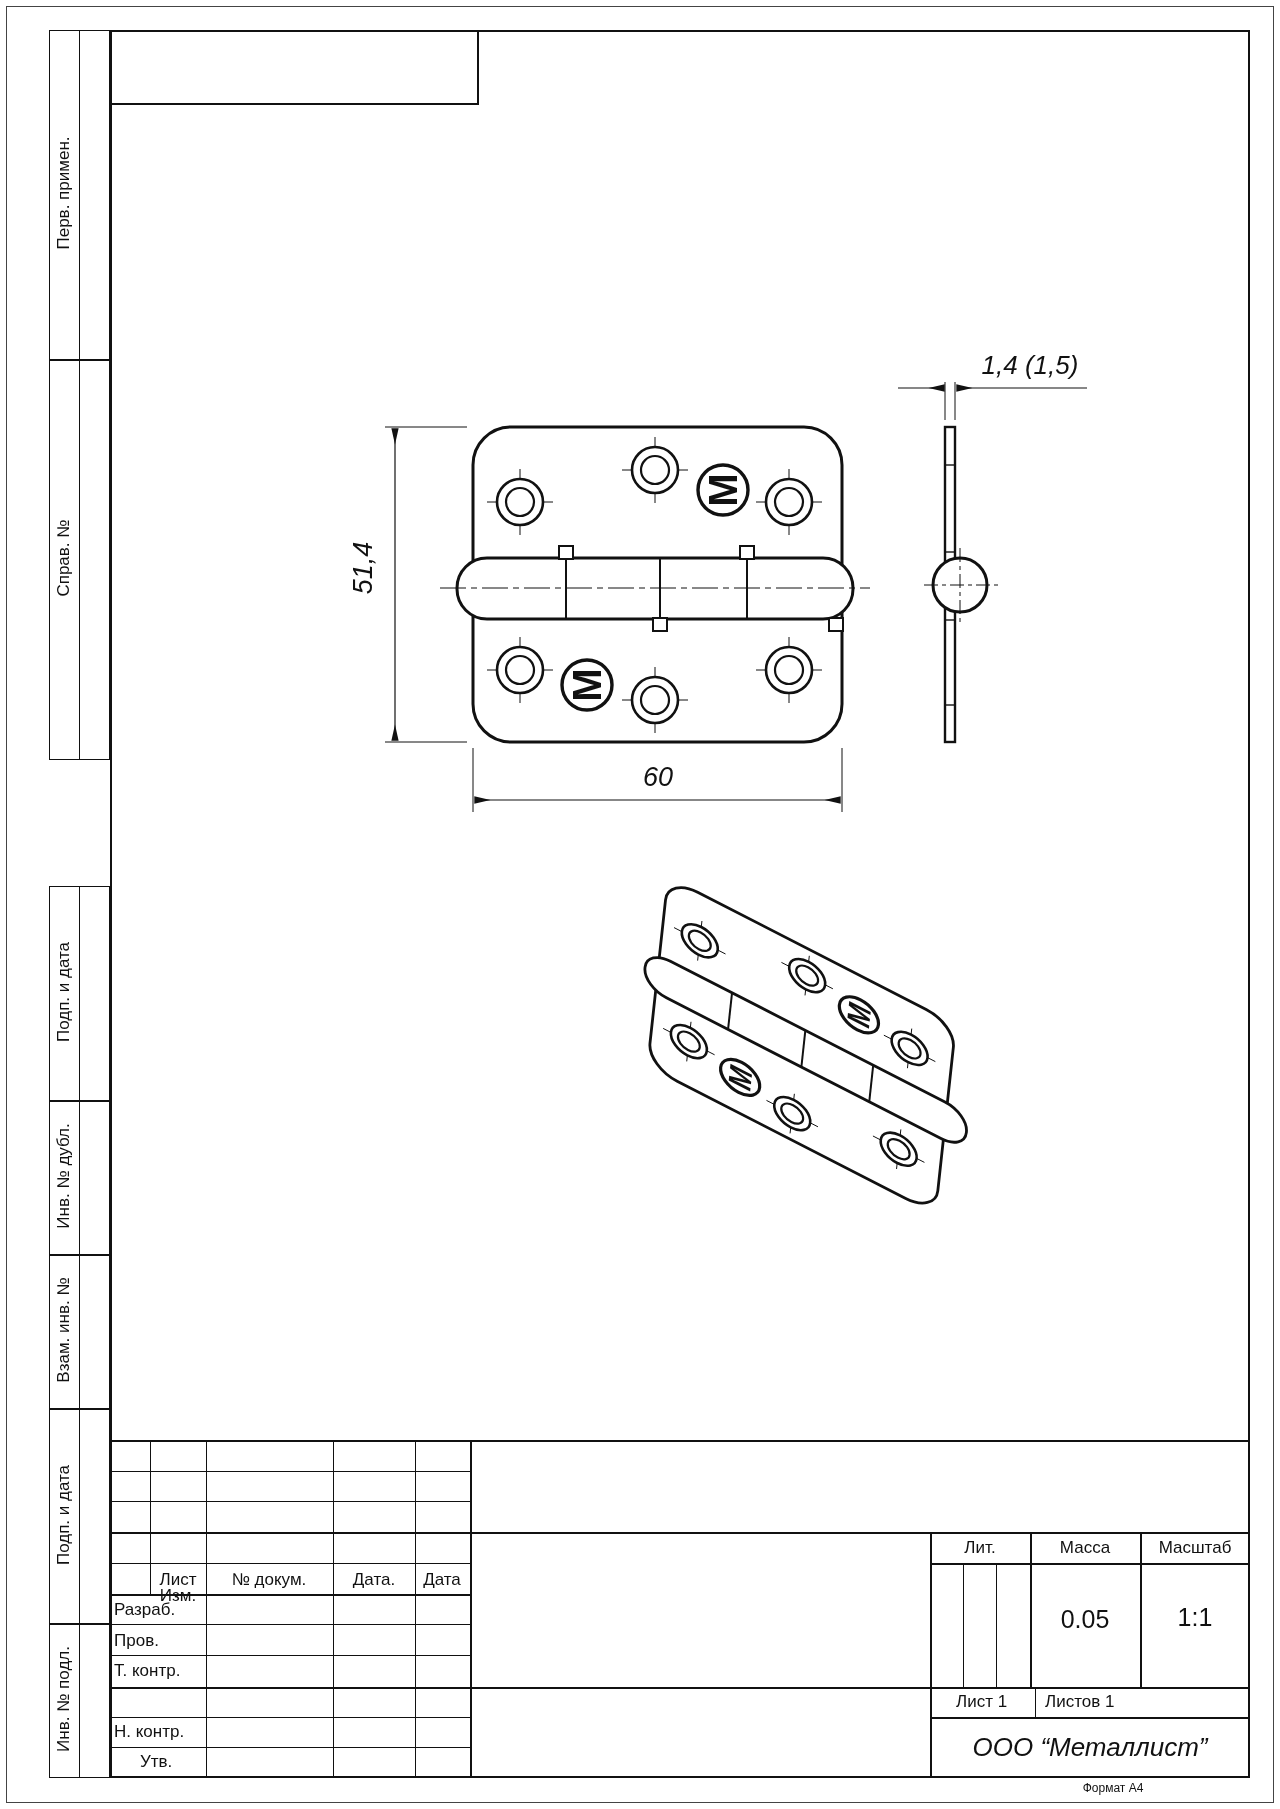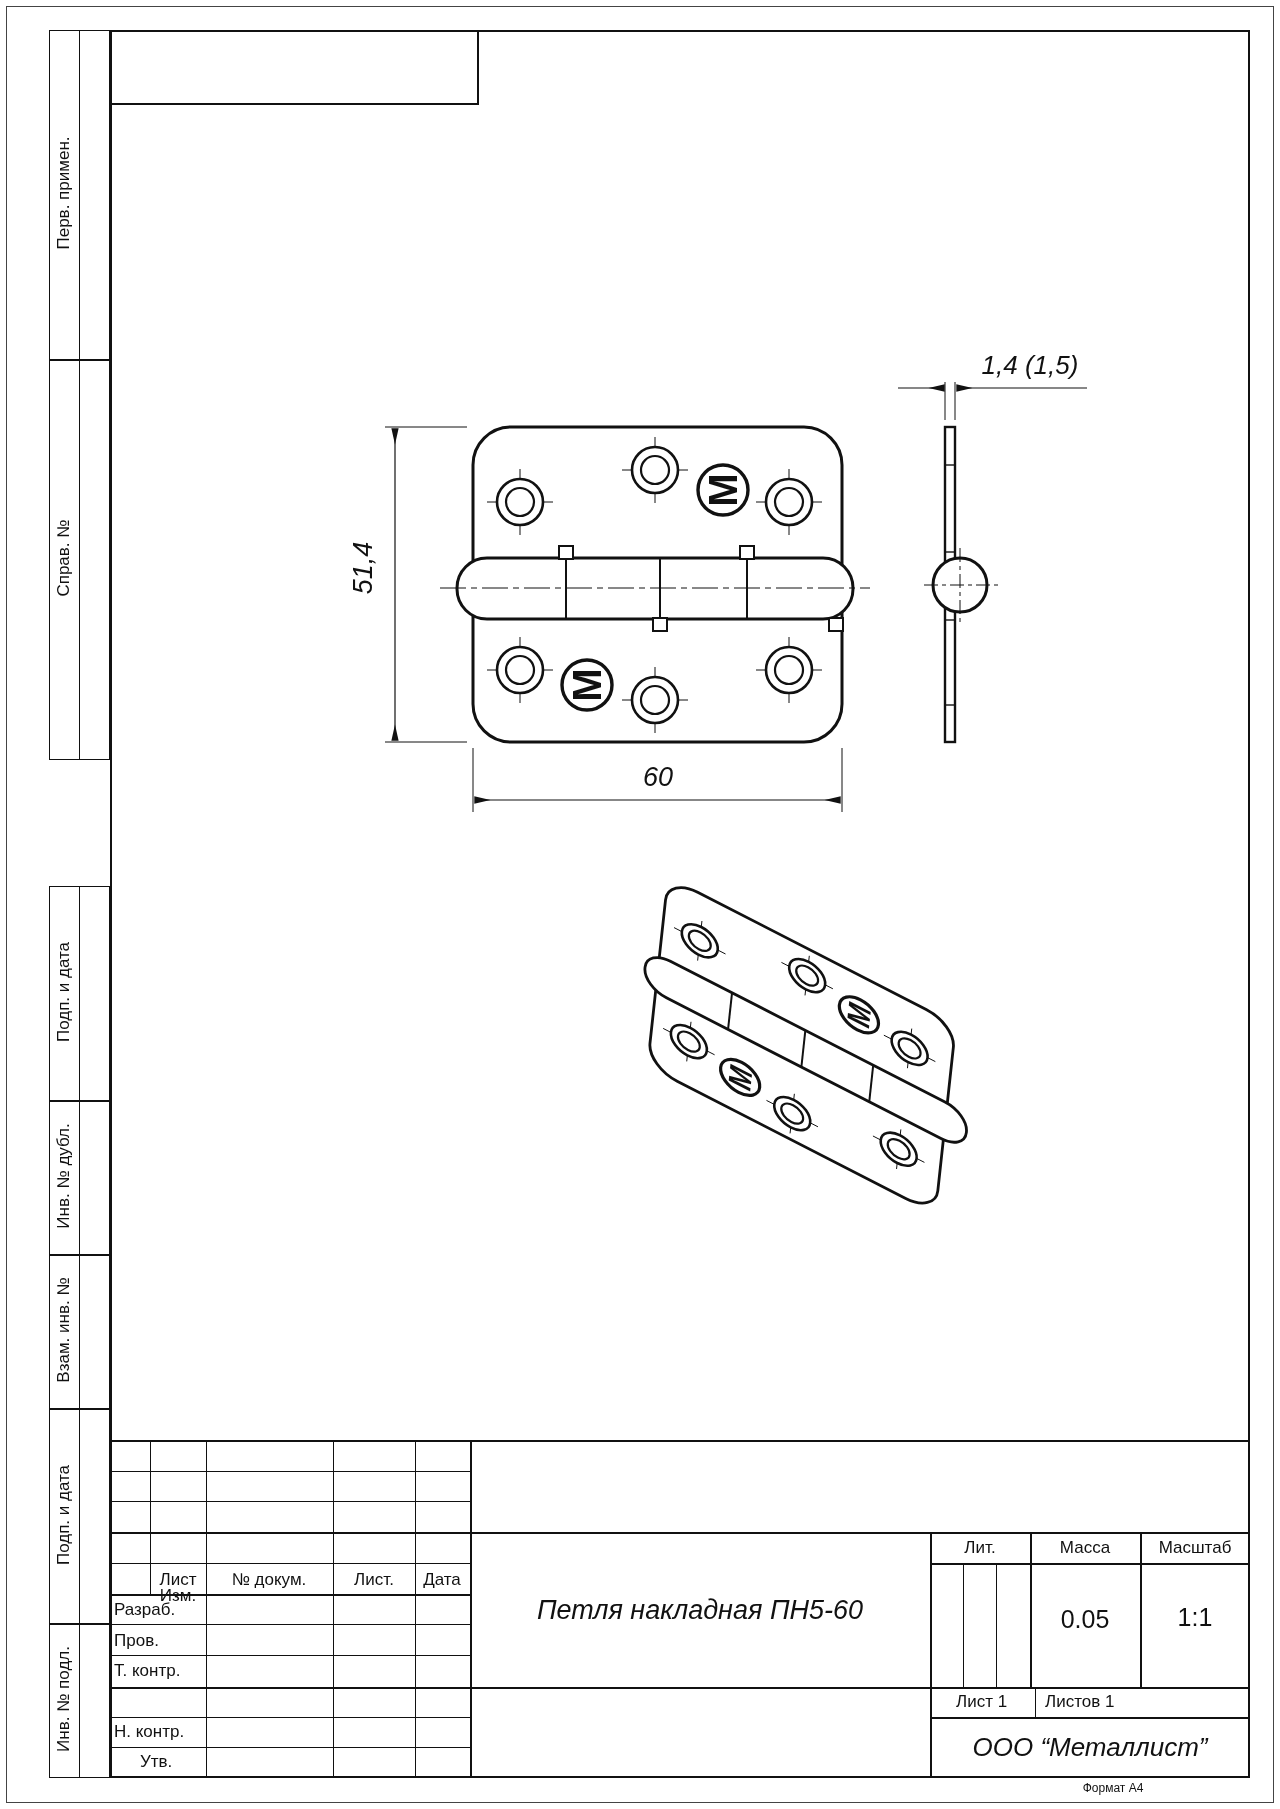--- a/index.html
+++ b/index.html
@@ -69,37 +69,36 @@
   <div class="vline" style="left:930px;top:1532px;height:246px;width:2px;"></div>
   <div class="vline" style="left:963px;top:1563px;height:124px;"></div>
   <div class="vline" style="left:996px;top:1563px;height:124px;"></div>
   <div class="vline" style="left:1030px;top:1532px;height:155px;width:1.5px;"></div>
   <div class="vline" style="left:1140px;top:1532px;height:155px;width:1.5px;"></div>
   <div class="vline" style="left:1035px;top:1687px;height:30px;"></div>
 
   <div class="tlabel c" style="left:130px;top:1586px;margin-left:48px;">Изм.</div>
   <div class="tlabel c" style="left:178px;top:1570px;">Лист</div>
   <div class="tlabel c" style="left:269px;top:1570px;">№ докум.</div>
-  <div class="tlabel c" style="left:374px;top:1570px;">Лист.</div>
+  <div class="tlabel c" style="left:374px;top:1570px;">Дата.</div>
   <div class="tlabel c" style="left:442px;top:1570px;">Дата</div>
 
   <div class="tlabel" style="left:114px;top:1600px;">Разраб.</div>
   <div class="tlabel" style="left:114px;top:1631px;text-align:right;">Пров.</div>
   <div class="tlabel" style="left:114px;top:1661px;text-align:right;">Т. контр.</div>
   <div class="tlabel" style="left:114px;top:1722px;">Н. контр.</div>
   <div class="tlabel" style="left:140px;top:1752px;">Утв.</div>
 
   <div class="tlabel c" style="left:980px;top:1538px;">Лит.</div>
   <div class="tlabel c" style="left:1085px;top:1538px;">Масса</div>
   <div class="tlabel c" style="left:1195px;top:1538px;">Масштаб</div>
   <div class="tlabel c val" style="left:1085px;top:1605px;">0.05</div>
   <div class="tlabel c val" style="left:1195px;top:1603px;">1:1</div>
   <div class="tlabel" style="left:940px;top:1692px;margin-left:16px;">Лист 1</div>
   <div class="tlabel" style="left:1045px;top:1692px;">Листов 1</div>
-  <div class="tlabel c big" style="left:700px;top:1595px;">Петля накладная ПН5-60</div>
   <div class="tlabel c big" style="left:1090px;top:1732px;font-size:26px;">ООО “Металлист”</div>
   <div class="tlabel c" style="left:1113px;top:1781px;font-size:12px;">Формат А4</div>
 
   <svg width="1280" height="1809" style="position:absolute;left:0;top:0;" viewBox="0 0 1280 1809">
     <defs>
       <marker id="arw" viewBox="0 0 12 6" refX="11.5" refY="3" markerWidth="14" markerHeight="7" orient="auto-start-reverse">
         <path d="M0.5,3 L12,0.4 L12,5.6 Z" fill="#111"></path>
       </marker>
       <g id="hole">
         <line x1="-33" y1="0" x2="33" y2="0" stroke="#111" stroke-width="1" vector-effect="non-scaling-stroke"></line>

